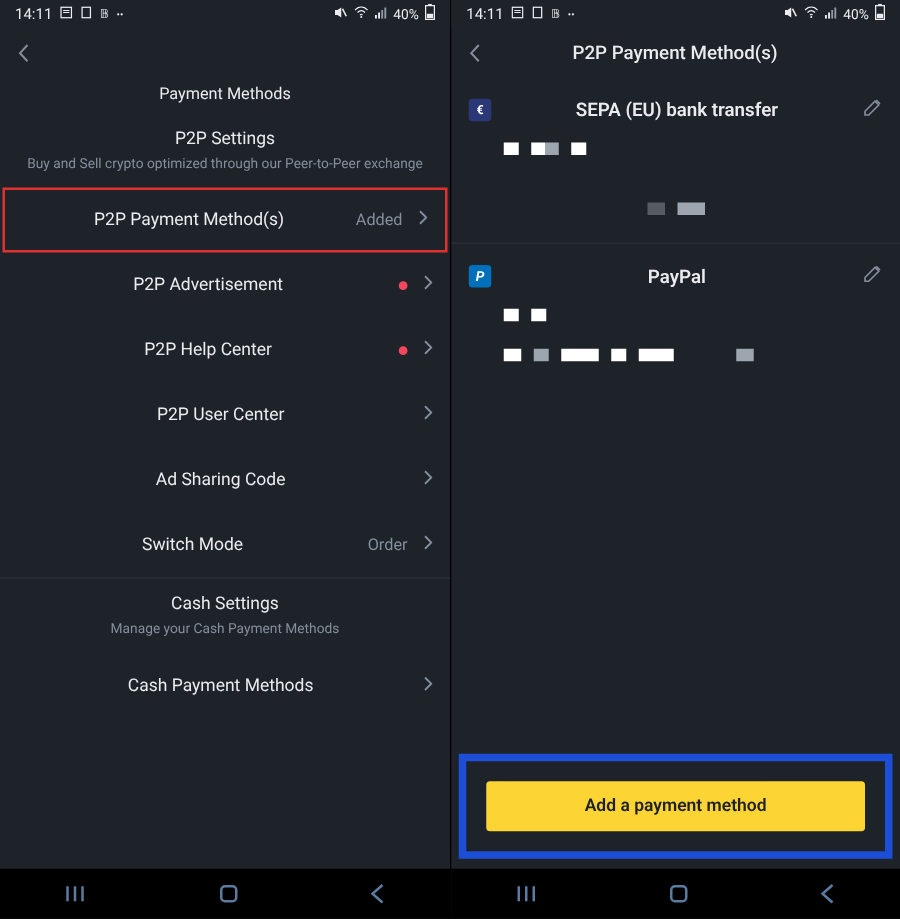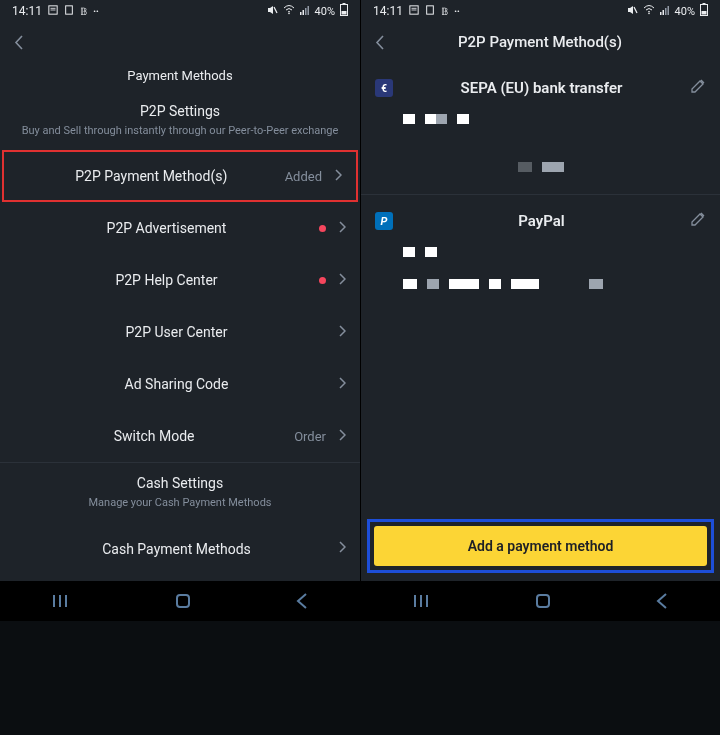--- a/index.html
+++ b/index.html
@@ -7,21 +7,21 @@
       width: 720px;
       height: 735px;
       display: flex;
       font-family: -apple-system, BlinkMacSystemFont, "Segoe UI", Roboto, sans-serif;
       background: #0b0e11;
       color: #eaecef;
       overflow: hidden;
     }
     .screen {
       width: 360px;
-      height: 621px;
+      height: 735px;
       display: flex;
       flex-direction: column;
       position: relative;
       background: #1e2329;
     }
     .status-bar {
       height: 22px;
       display: flex;
       align-items: center;
       padding: 0 12px;
@@ -175,22 +175,22 @@
       background: #fff;
     }
     .redact-block.gray { background: #9da5af; }
     .redact-block.dimgray { background: #565c62; }
     .redact-block.halfgray { background: linear-gradient(to right, #fff 50%, #9da5af 50%); }
     .add-btn-wrap {
       position: absolute;
       bottom: 48px;
       left: 6px;
       right: 6px;
-      padding: 4px;
-      border: 3px solid #1d4ed8;
+      padding: 16px;
+      border: 6px solid #1d4ed8;
     }
     .add-btn {
       height: 40px;
       display: flex;
       align-items: center;
       justify-content: center;
       background: #fcd535;
       color: #1e2026;
       font-size: 14px;
       font-weight: 600;
@@ -259,21 +259,21 @@
       <svg width="9" height="15" viewBox="0 0 9 15">
           <path d="M8 1 L2 7.5 L8 14" fill="none" stroke="#848e9c" stroke-width="1.6"></path>
         </svg>
     </div>
   </div>
 
   <div class="content-area">
     <div class="section-header">Payment Methods</div>
 
     <div class="section-sub">P2P Settings</div>
-    <div class="section-desc">Buy and Sell through instantly through our Peer-to-Peer exchange</div>
+    <div class="section-desc">Buy and Sell crypto optimized through our Peer-to-Peer exchange</div>
 
     <div class="menu-item highlight-red">
       <div class="menu-item-label">P2P Payment Method(s)</div>
       <div class="menu-item-right">
         <span>Added</span>
         <span class="chevron-right"><svg width="7" height="12" viewBox="0 0 7 12">
               <path d="M1 1 L6 6 L1 11" fill="none" stroke="#848e9c" stroke-width="1.5"></path>
             </svg></span>
       </div>
     </div>

